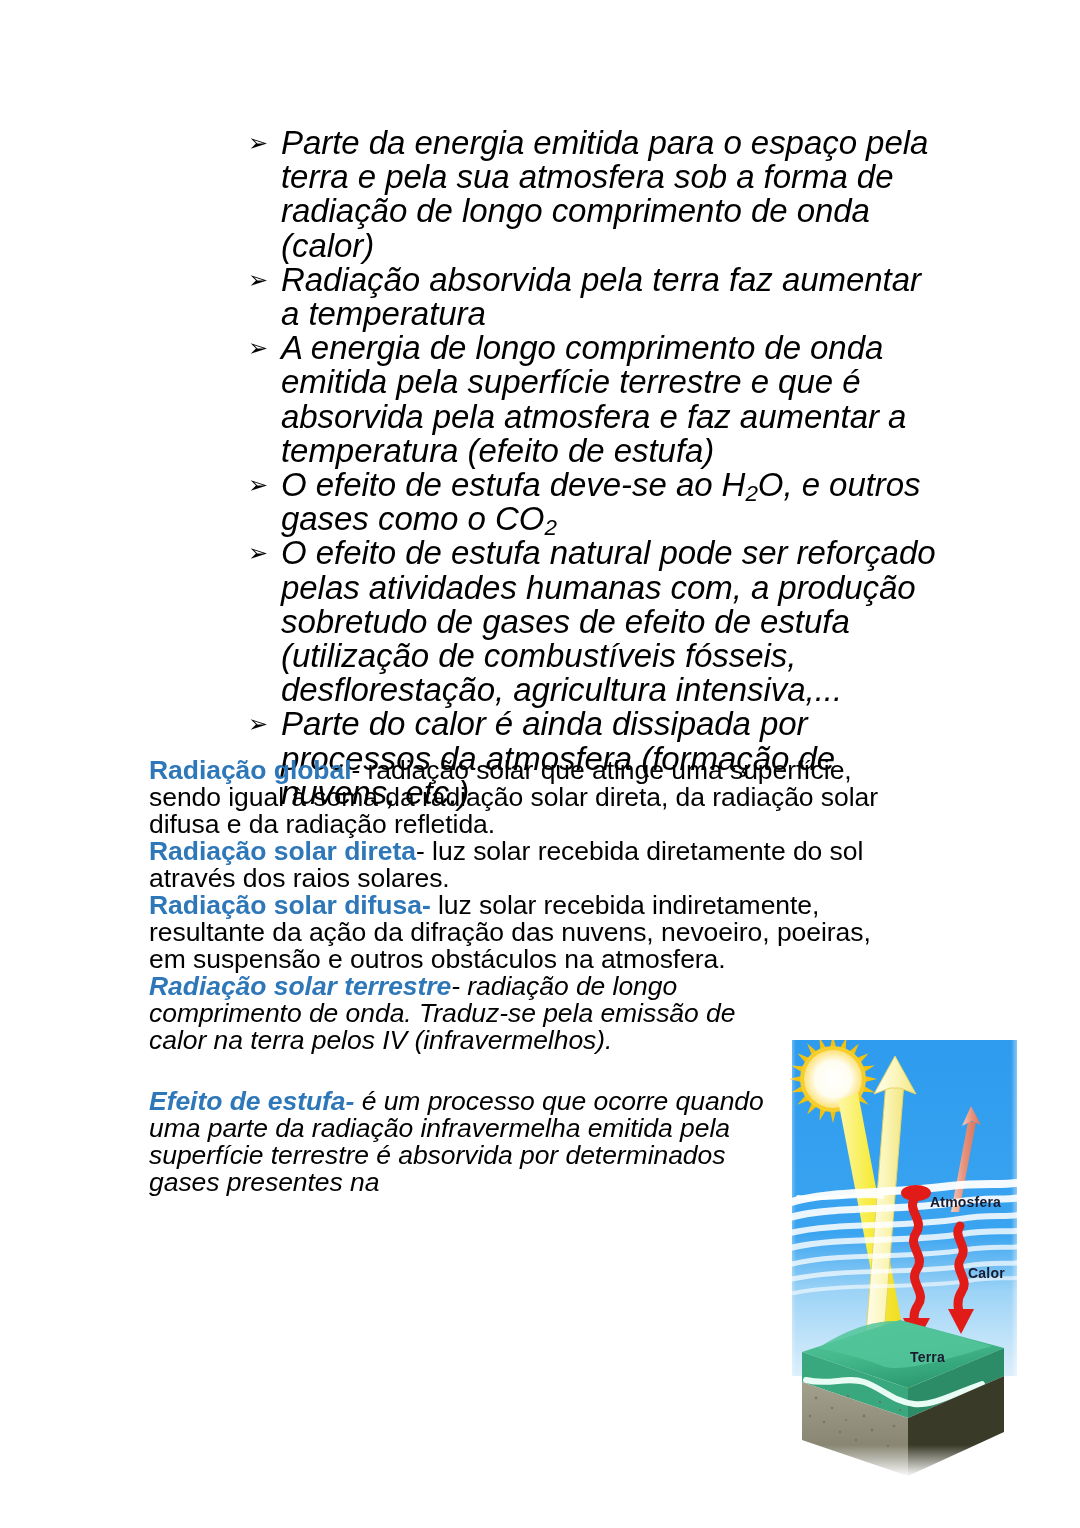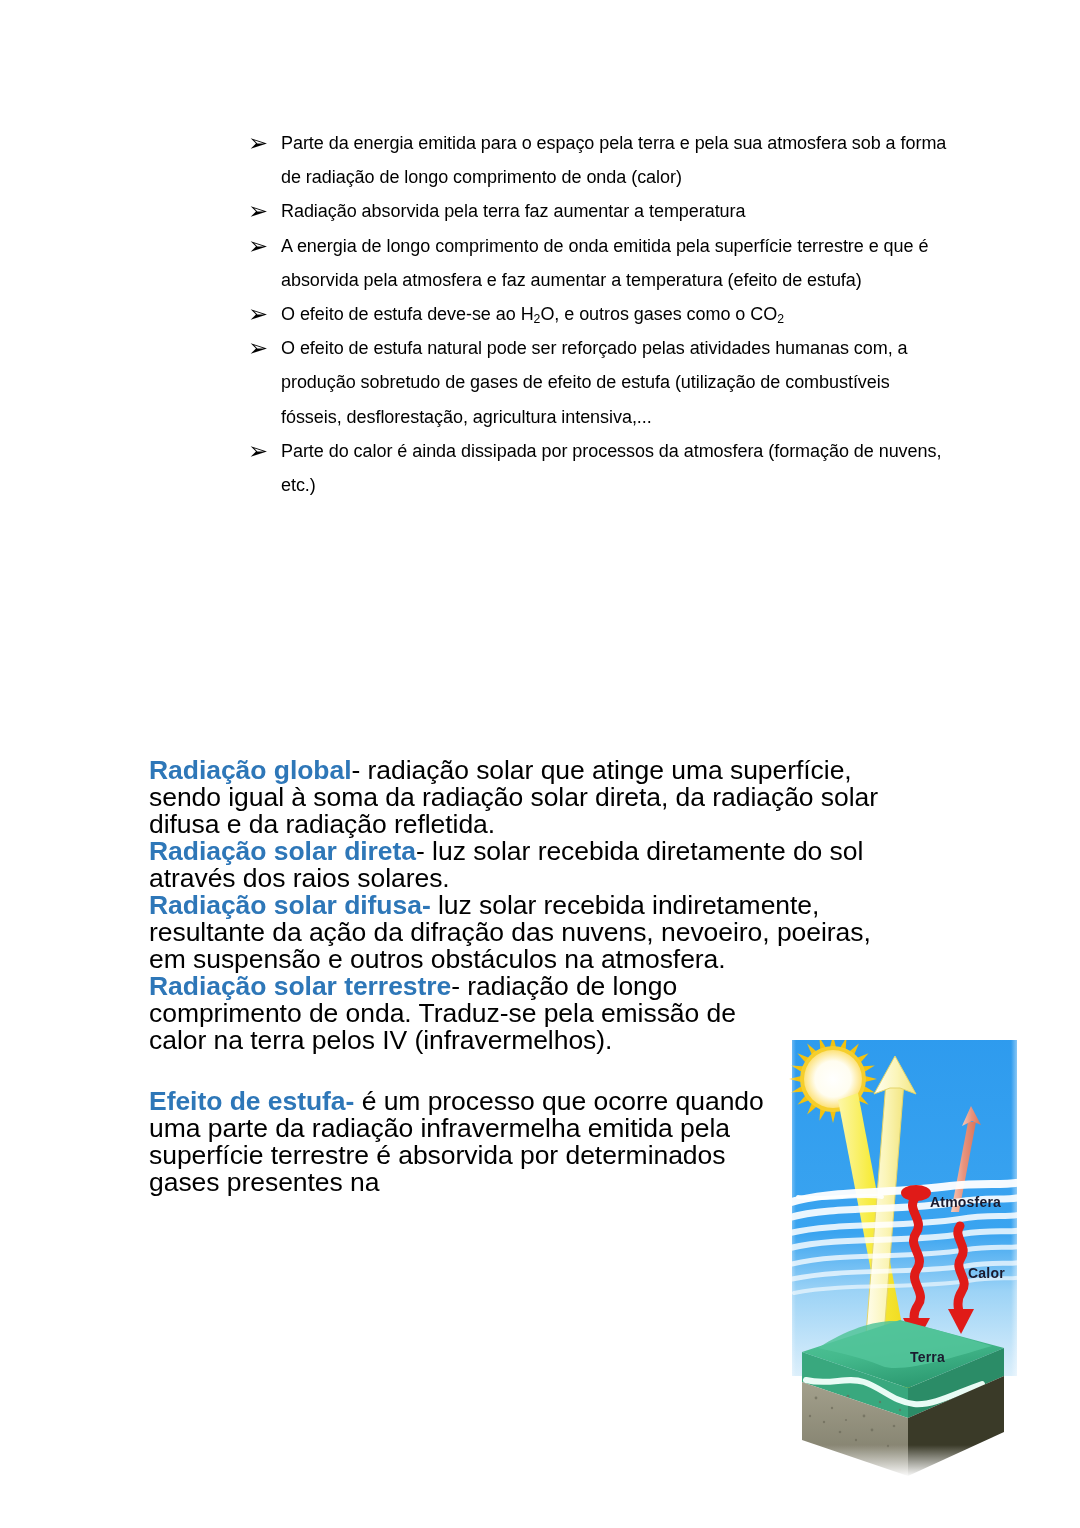--- a/index.html
+++ b/index.html
@@ -38,22 +38,23 @@
     flex: 0 0 auto;
     width: 33px;
     font-size: 24px;
     line-height: 34.2px;
     color: #000;
     font-family: "DejaVu Sans", sans-serif;
     transform: translateY(0px);
   }
   .bullet-text {
     flex: 1 1 auto;
-    font-size: 18px;
+    font-size: 33px;
     line-height: 34.2px;
+    font-style: italic;
   }
   .bullet-text sub {
     font-size: 0.68em;
     line-height: 0;
     vertical-align: baseline;
     position: relative;
     bottom: -0.22em;
   }
 
   
@@ -73,20 +74,21 @@
     font-weight: bold;
     color: #2E77B8;
   }
   .spacer-line {
     height: 34.2px;
   }
 
   
   .def-narrow {
     width: 620px;
+    font-style: italic;
   }
   .def-mid {
     width: 740px;
   }
 
   
   #figure {
     position: absolute;
     left: 782px;
     top: 1030px;

